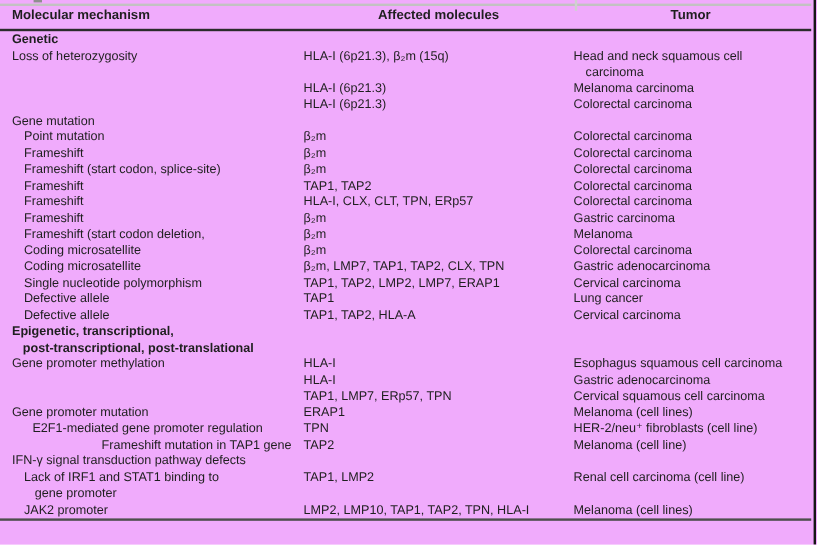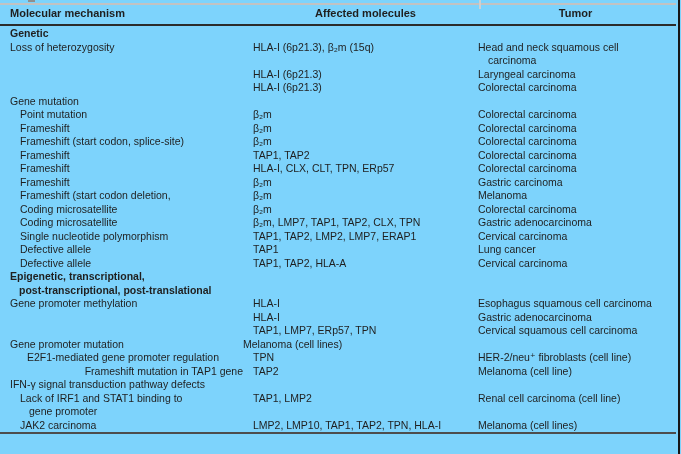--- a/index.html
+++ b/index.html
@@ -1,20 +1,20 @@
 <!DOCTYPE html>
 <html><head>
 <meta charset="utf-8">
 <style>
   html, body { margin: 0; padding: 0; background: #ffffff; }
   .page {
     position: relative;
     width: 681px;
     height: 454px;
-    background: #7dd3fc;
+    background: #f0abfc;
     font-family: "Liberation Sans", "DejaVu Sans", sans-serif;
     font-size: 10.5px;
     color: #1f1f1f;
     overflow: hidden;
   }
   
   .artifact-caption-speck { position: absolute; left: 28px; top: 0; width: 7px; height: 2px; background: #8f8f8f; }
   .artifact-top-line { position: absolute; left: 0; top: 3px; width: 676px; height: 2px; background: #c2c2c2; }
   .artifact-col-tick { position: absolute; left: 479px; top: 0; width: 2px; height: 9px; background: #d0d0d0; }
   .right-border { position: absolute; right: 1px; top: 0; width: 2px; height: 454px; background: #161616; }
@@ -78,21 +78,21 @@
     </div>
   </div>
 
   <div class="row">
     <div class="c1 cell">
       <div style="padding-left: 0px;"></div>
 
     </div>
     <div class="c2 cell">HLA-I (6p21.3)</div>
     <div class="c3 cell">
-      <div>Laryngeal carcinoma</div>
+      <div>Melanoma carcinoma</div>
 
     </div>
   </div>
 
   <div class="row">
     <div class="c1 cell">
       <div style="padding-left: 0px;"></div>
 
     </div>
     <div class="c2 cell">HLA-I (6p21.3)</div>
@@ -303,20 +303,21 @@
       <div>Cervical squamous cell carcinoma</div>
 
     </div>
   </div>
 
   <div class="row">
     <div class="c1 cell">
       <div style="padding-left: 0px;">Gene promoter mutation</div>
 
     </div>
+    <div class="c2 cell">ERAP1</div>
     <div class="c3 cell">
       <div>Melanoma (cell lines)</div>
 
     </div>
   </div>
 
   <div class="row">
     <div class="c1 cell">
       <div style="padding-left: 17px;">E2F1-mediated gene promoter regulation</div>
 
@@ -359,21 +360,21 @@
     </div>
     <div class="c2 cell">TAP1, LMP2</div>
     <div class="c3 cell">
       <div>Renal cell carcinoma (cell line)</div>
 
     </div>
   </div>
 
   <div class="row">
     <div class="c1 cell">
-      <div style="padding-left: 10px;">JAK2 carcinoma</div>
+      <div style="padding-left: 10px;">JAK2 promoter</div>
 
     </div>
     <div class="c2 cell">LMP2, LMP10, TAP1, TAP2, TPN, HLA-I</div>
     <div class="c3 cell">
       <div>Melanoma (cell lines)</div>
 
     </div>
   </div>
 </div>
     <div class="rule-bottom"></div>

